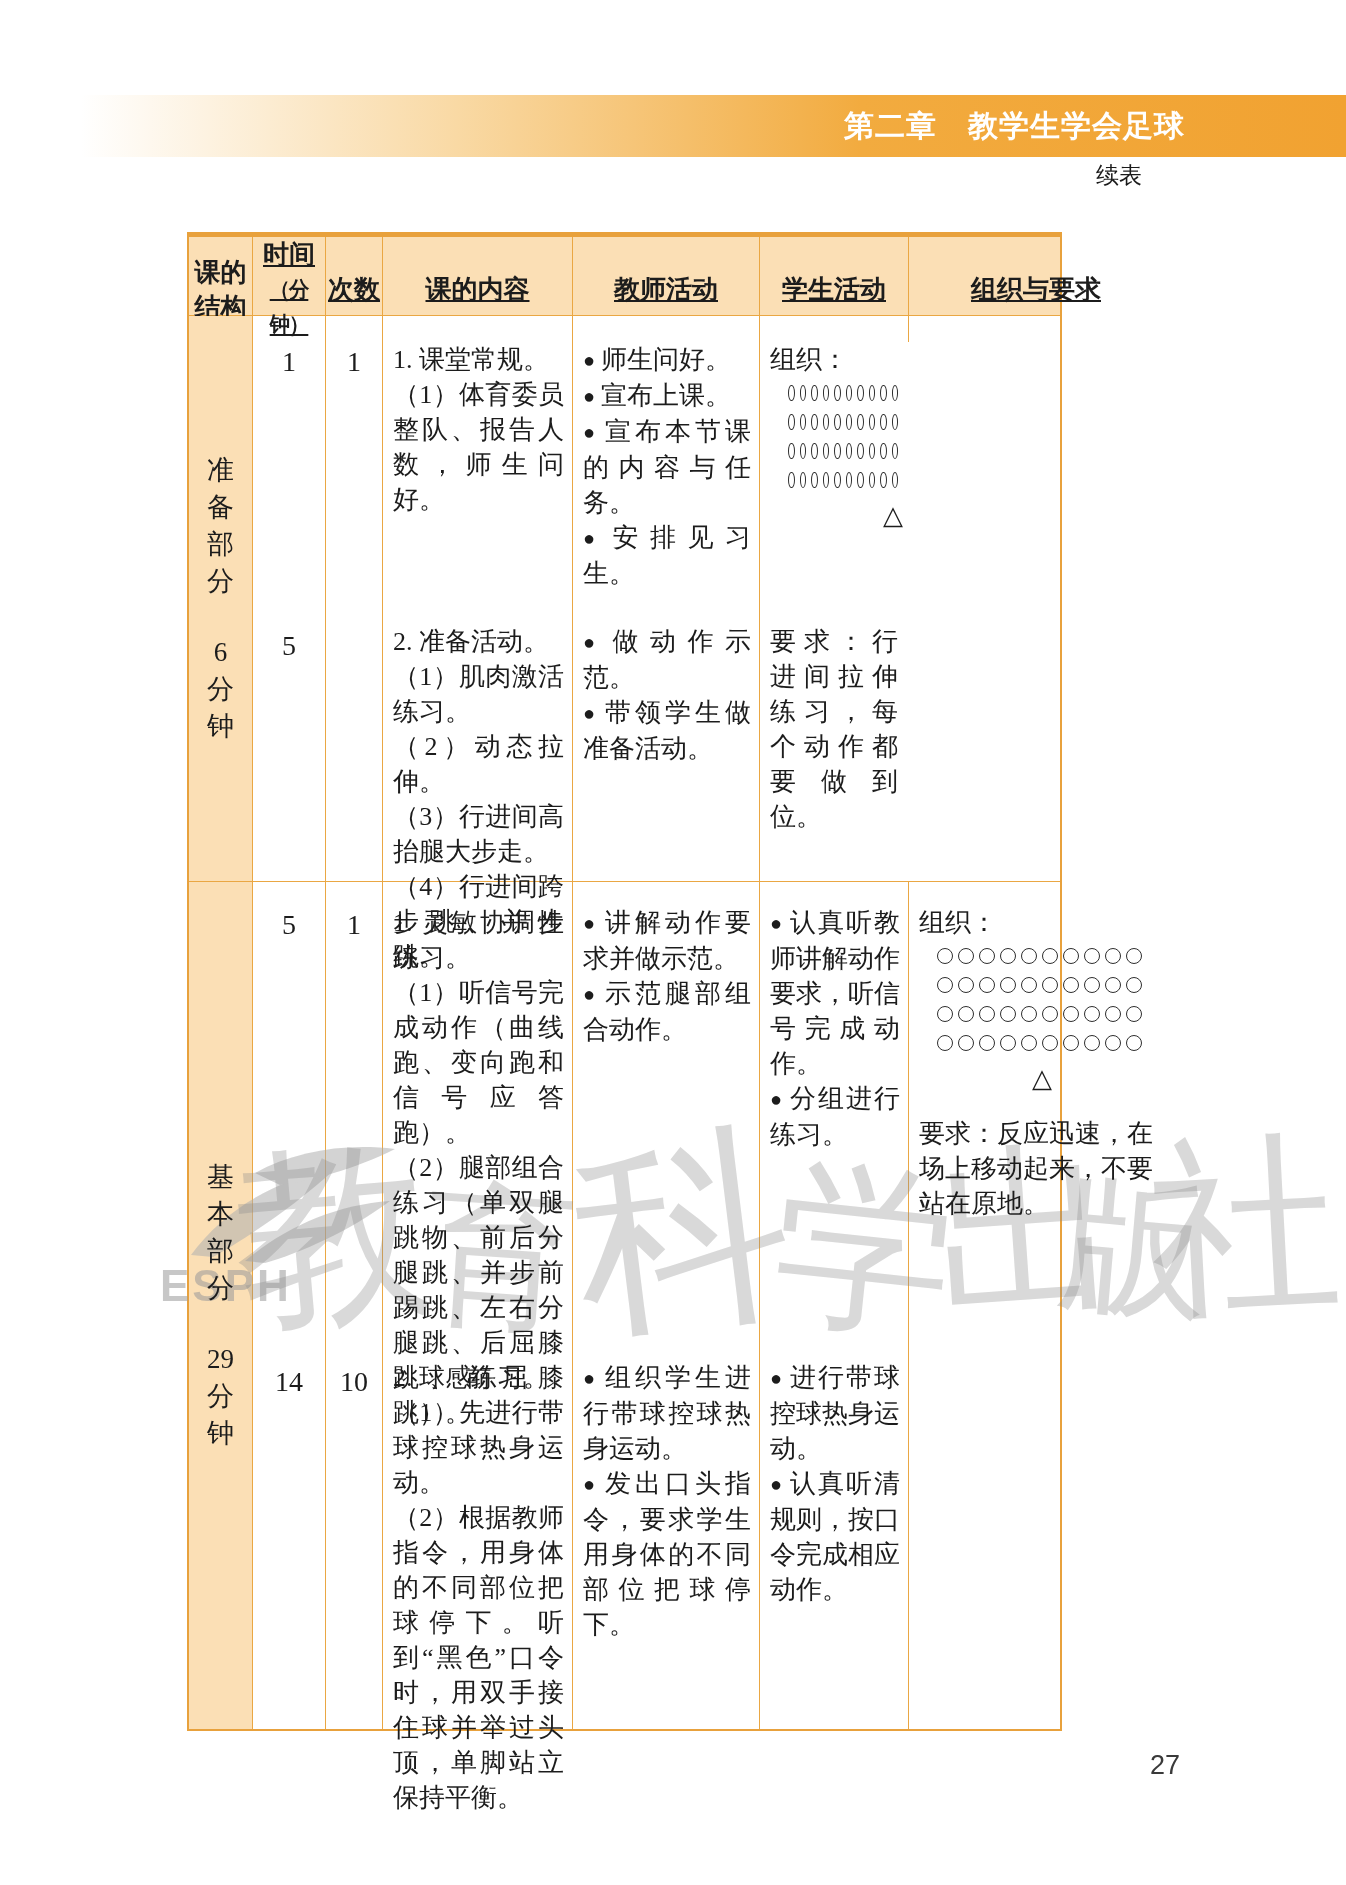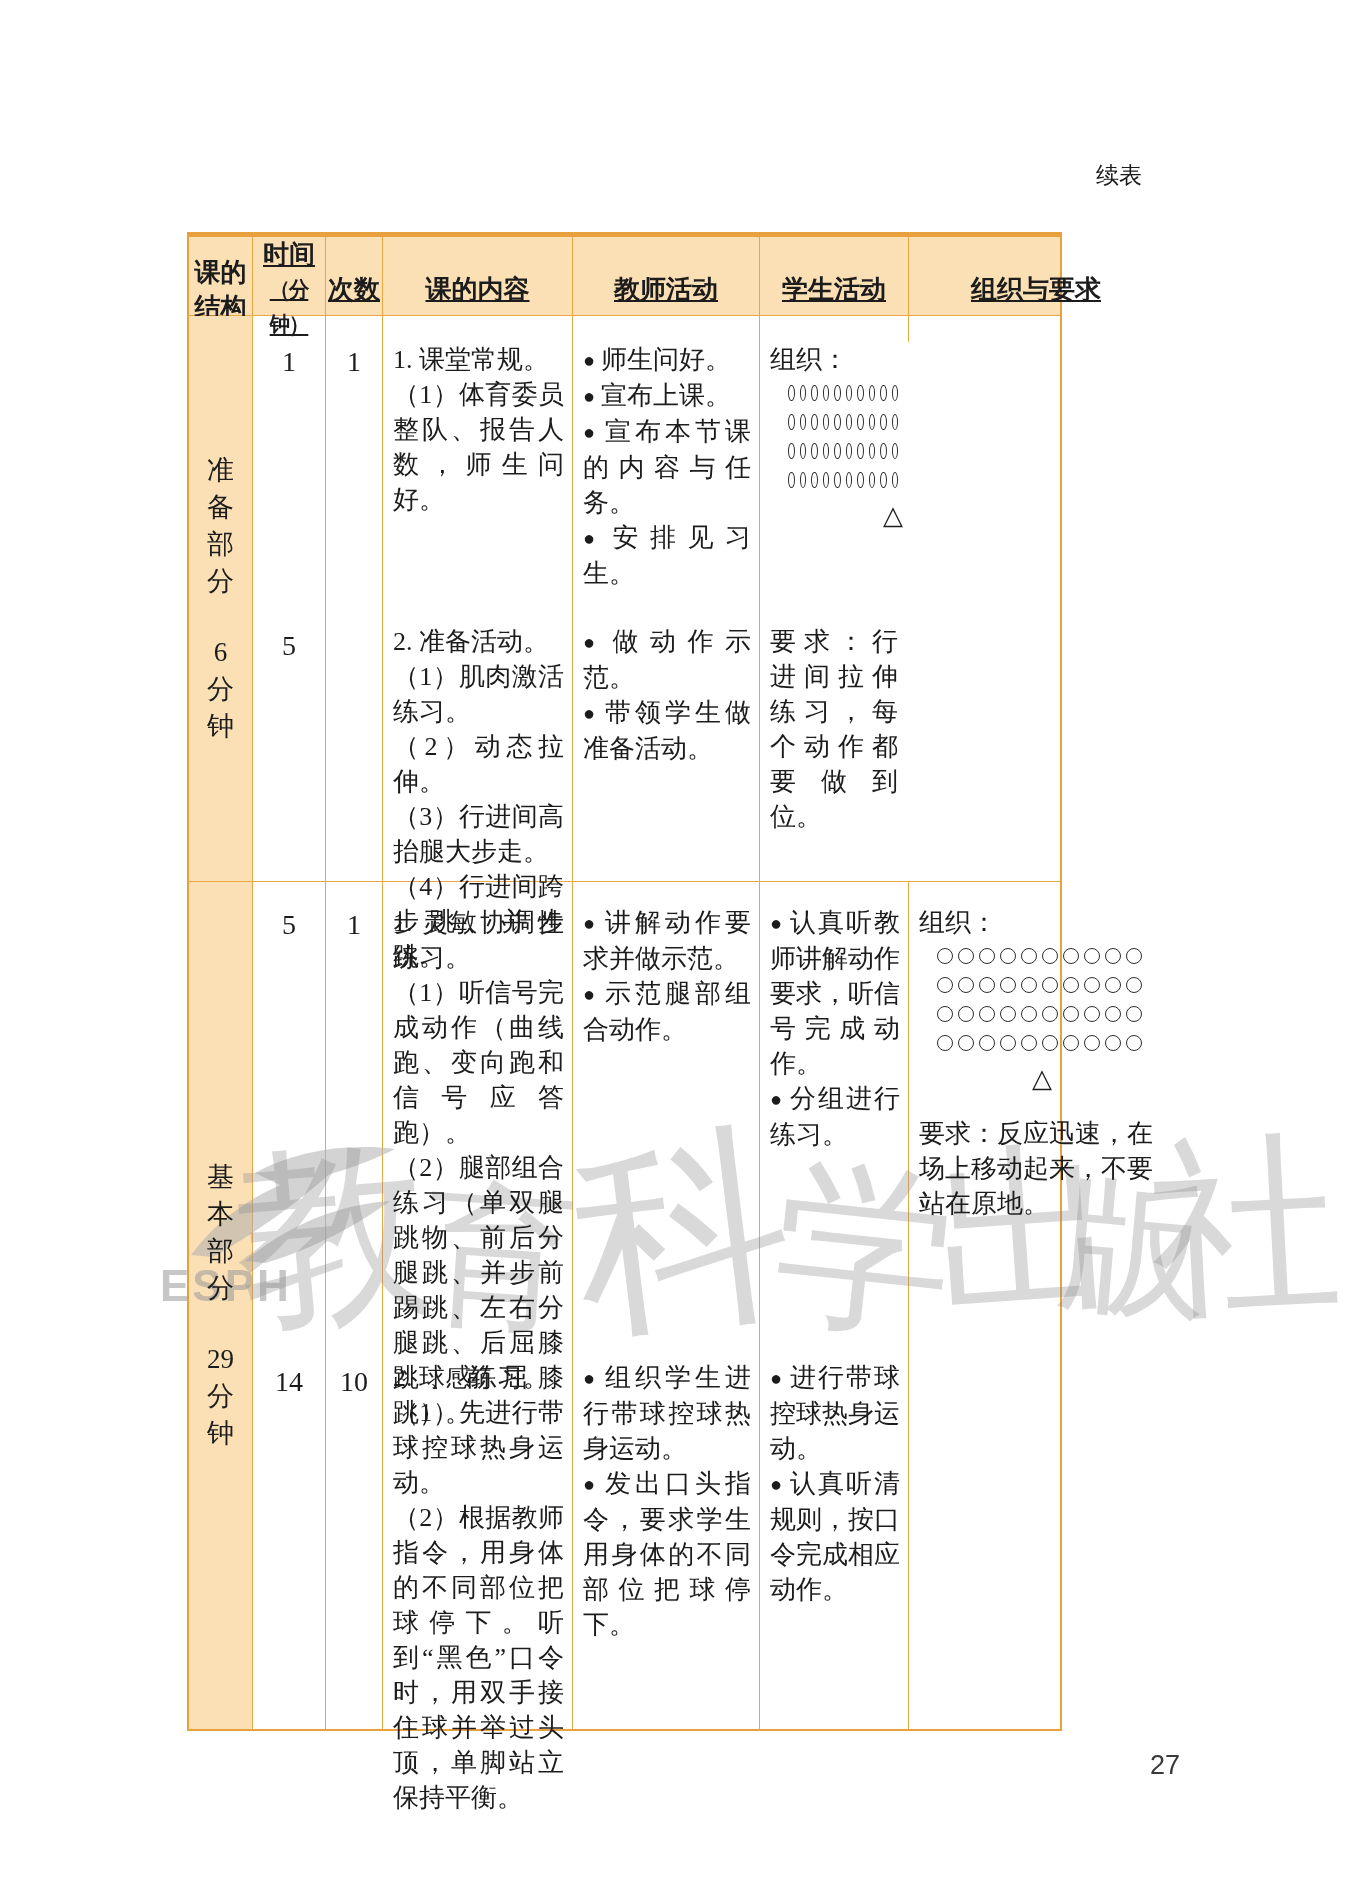--- a/index.html
+++ b/index.html
@@ -58,20 +58,23 @@
 
   
   .pageno{position:absolute;left:1150px;top:1750px;
         font-family:"Liberation Sans","DejaVu Sans",sans-serif;font-size:27px;color:#3a3a3a;}
 </style>
 </head>
 <body>
 
 <div class="page">
 
+  <div class="band">
+    <span class="band-title">第二章　教学生学会足球</span>
+  </div>
 
   <div class="continued">续表</div>
 
   <div class="sheet">
 
     <div class="trow thead">
       <div class="cell hcell">
         <span class="hline">课的</span>
         <span class="hline">结构</span>
       </div>

